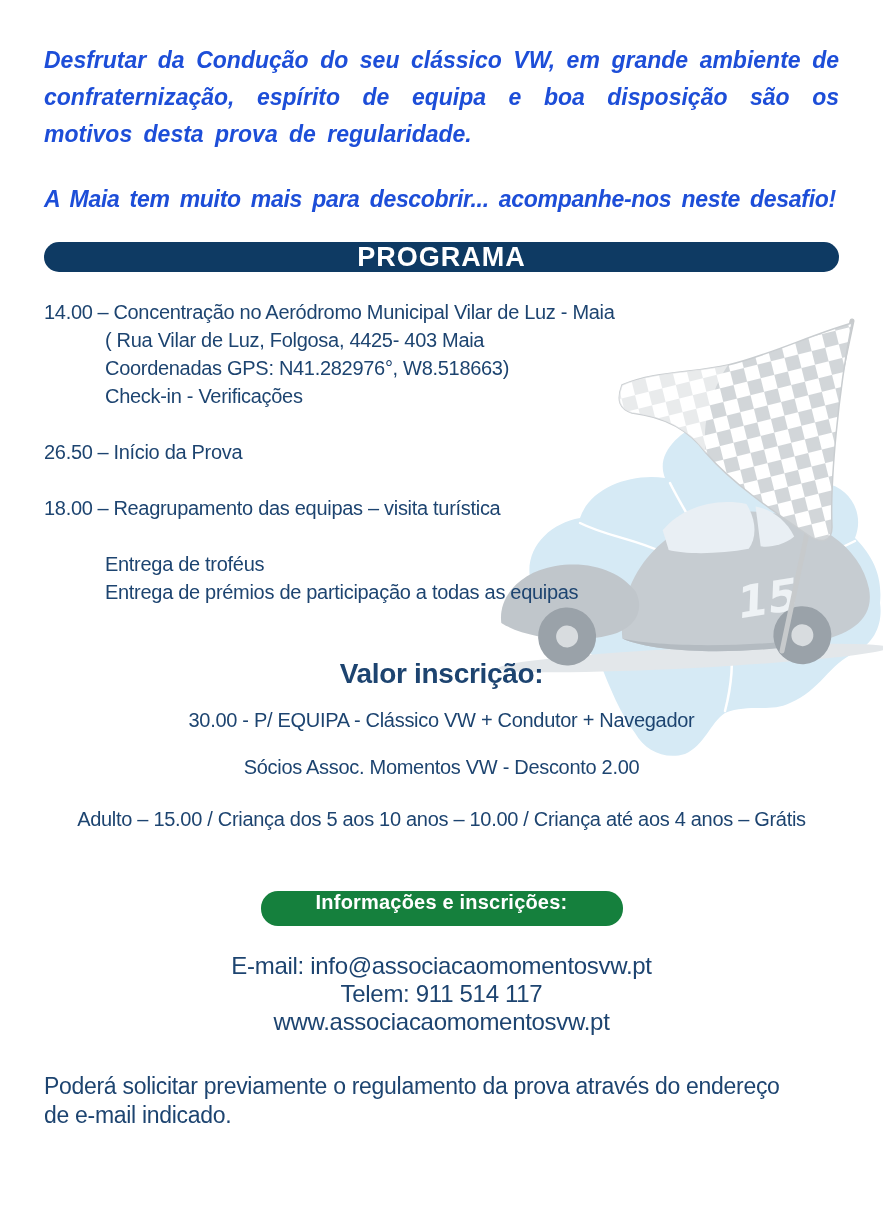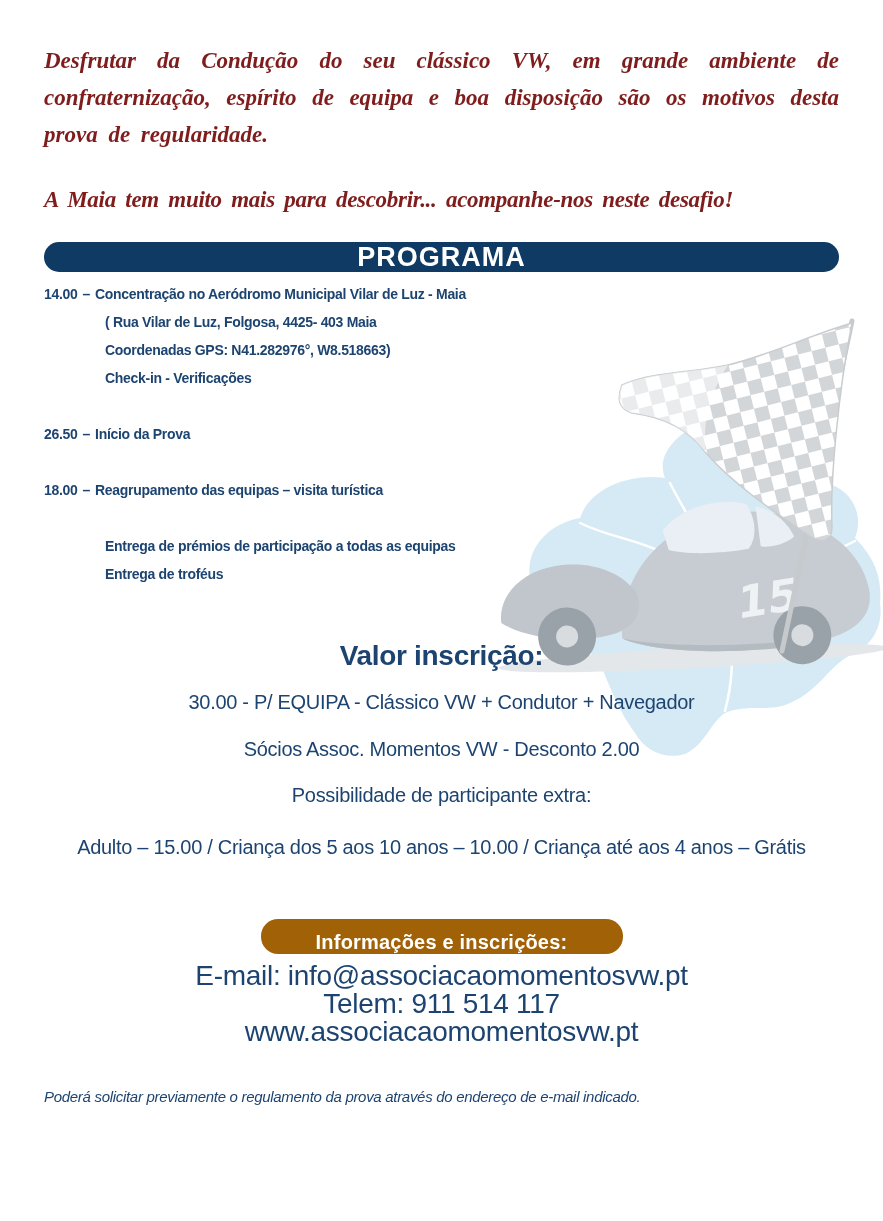--- a/index.html
+++ b/index.html
@@ -6,69 +6,69 @@
   body{
     width:883px;height:1221px;position:relative;overflow:hidden;
     font-family:"Liberation Sans", sans-serif;
     color:#1d4470;
   }
   .art{position:absolute;left:470px;top:313px;width:413px;height:447px;z-index:0;}
   .content{position:relative;z-index:1;padding:0 44px;}
 
   
   .handwriting{
-    font-family:Liberation Serif, serif;
-    font-style:italic;font-weight:bold;color:#7f1d1d;
+    font-family:Liberation Sans, sans-serif;
+    font-style:italic;font-weight:bold;color:#1d4ed8;
   }
   .intro-p1{
     margin-top:42px;font-size:23px;line-height:37px;
     word-spacing:5px;text-align:justify;
   }
   .intro-p2{
     margin-top:28px;font-size:23px;line-height:37px;
     word-spacing:4px;letter-spacing:-0.3px;white-space:nowrap;
   }
 
   
   .banner-programa{
     margin-top:24px;height:30px;border-radius:21px;
     background:#0e3a63;color:#ffffff;
     display:flex;align-items:center;justify-content:center;
     font-size:27px;font-weight:bold;letter-spacing:1px;
   }
 
   
-  .schedule{margin-top:8px;font-size:14px;letter-spacing:-0.3px;font-weight:bold;}
+  .schedule{margin-top:26px;font-size:20px;letter-spacing:-0.3px;}
   .sched-item{margin-bottom:28px;}
   .sched-line{line-height:28px;}
   .sched-line.sub{padding-left:61px;}
   .dash{margin:0 5px;}
 
   
   .pricing{margin-top:54px;text-align:center;font-size:20px;letter-spacing:-0.3px;}
   .pricing-title{font-weight:bold;font-size:28px;line-height:28px;}
   .pricing-team{margin-top:18px;line-height:28px;}
   .pricing-discount{margin-top:19px;line-height:28px;}
   .pricing-extra-title{margin-top:18px;line-height:28px;}
   .pricing-extra{line-height:28px;margin-top:24px;}
 
   
   .banner-info{
     margin:58px auto 8px auto;width:362px;height:35px;border-radius:17px;
-    background:#a16207;color:#ffffff;
-    display:flex;align-items:flex-end;justify-content:center;
+    background:#15803d;color:#ffffff;
+    display:flex;align-items:flex-start;justify-content:center;
     font-size:20px;font-weight:bold;letter-spacing:0.2px;
   }
 
   
-  .contacts{margin-top:8px;text-align:center;font-size:28px;letter-spacing:-0.3px;}
+  .contacts{margin-top:26px;text-align:center;font-size:24px;letter-spacing:-0.3px;}
   .contact-line{line-height:28px;}
 
   
-  .footer-note{margin-top:36px;font-size:15px;line-height:29px;letter-spacing:-0.3px;max-width:760px;font-style:italic;}
+  .footer-note{margin-top:36px;font-size:23px;line-height:29px;letter-spacing:-0.3px;max-width:760px;}
 </style>
 </head>
 <body>
 
 <div class="art">
   <svg width="413" height="447" viewBox="0 0 413 447" xmlns="http://www.w3.org/2000/svg">
     <defs>
       <pattern id="chk" width="28" height="28" patternUnits="userSpaceOnUse" patternTransform="rotate(-14 380 10)">
         <rect width="28" height="28" fill="#ffffff"></rect>
         <rect width="14" height="14" fill="#d2d6d9"></rect>
@@ -135,31 +135,30 @@
       </div>
     </div>
 
     <div class="sched-item">
       <div class="sched-line">
         <span>18.00</span><span class="dash">–</span><span>Reagrupamento das equipas – visita turística</span>
       </div>
     </div>
 
     <div class="sched-item">
+      <div class="sched-line sub">Entrega de troféus</div>
       <div class="sched-line sub">Entrega de prémios de participação a todas as equipas</div>
-      <div class="sched-line sub">Entrega de troféus</div>
     </div>
 
   </div>
 
   <div class="pricing">
     <div class="pricing-title">Valor inscrição:</div>
     <div class="pricing-team">30.00 - P/ EQUIPA - Clássico VW + Condutor + Navegador</div>
     <div class="pricing-discount">Sócios Assoc. Momentos VW - Desconto 2.00</div>
-    <div class="pricing-extra-title">Possibilidade de participante extra:</div>
     <div class="pricing-extra">Adulto – 15.00  /  Criança dos 5 aos 10 anos – 10.00  /  Criança até aos 4 anos – Grátis</div>
   </div>
 
   <div class="banner-info">
     <span>Informações e inscrições:</span>
   </div>
 
   <div class="contacts">
     <div class="contact-line">E-mail: info@associacaomomentosvw.pt</div>
     <div class="contact-line">Telem: 911 514 117</div>

